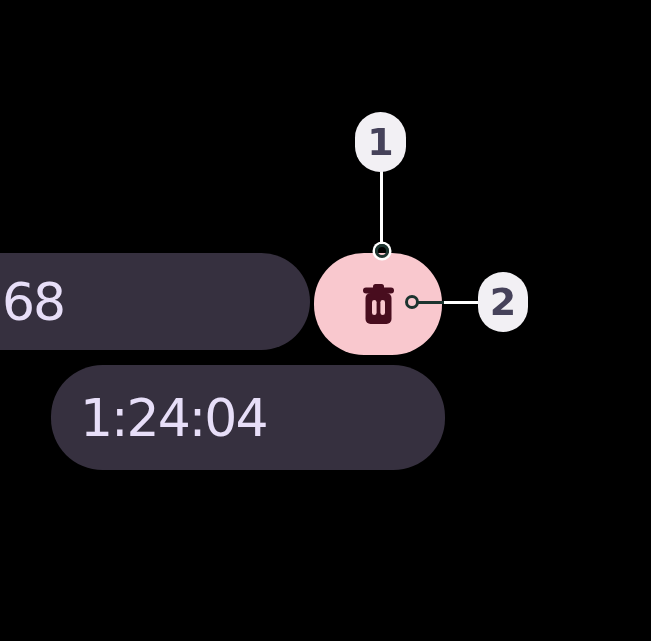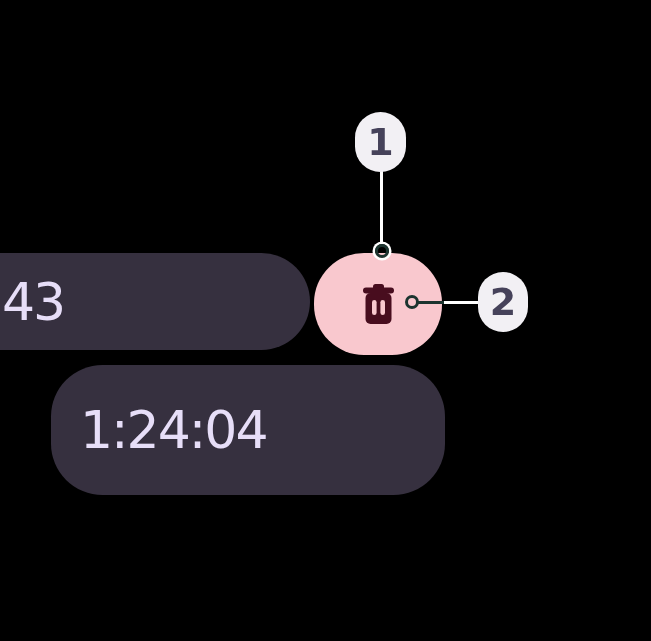--- a/index.html
+++ b/index.html
@@ -28,21 +28,21 @@
     font-weight: 400;
   }
   .chip-partial {
     left: -260px; top: 253px;
     width: 570px; height: 97px;
     border-radius: 48.5px;
     padding-left: 262px;
   }
   .chip-time {
     left: 51px; top: 365px;
-    width: 394px; height: 130px;
+    width: 394px; height: 105px;
     border-radius: 51.5px;
     padding-left: 29px;
   }
   
   .delete-btn {
     position: absolute;
     left: 314px; top: 253px;
     width: 128px; height: 102px;
     background: #F9C8CE;
     border: none;
@@ -103,21 +103,21 @@
   }
   .badge-1 { left: 355px; top: 112px; width: 51px; height: 60px; }
   .badge-2 { left: 478px; top: 272px; width: 50px; height: 60px; }
 </style>
 </head>
 <body>
 
 <div class="stage">
 
   <div class="chip chip-partial">
-    <span>43</span>
+    <span>68</span>
   </div>
 
   <div class="chip chip-time">
     <span>1:24:04</span>
   </div>
 
   <button class="delete-btn">
     <svg width="31" height="40" viewBox="0 0 31 40" aria-hidden="true">
       <rect x="10" y="0" width="11" height="7" rx="2.5" fill="#480D1E"></rect>
       <rect x="0" y="3.5" width="31" height="6" rx="3" fill="#480D1E"></rect>

